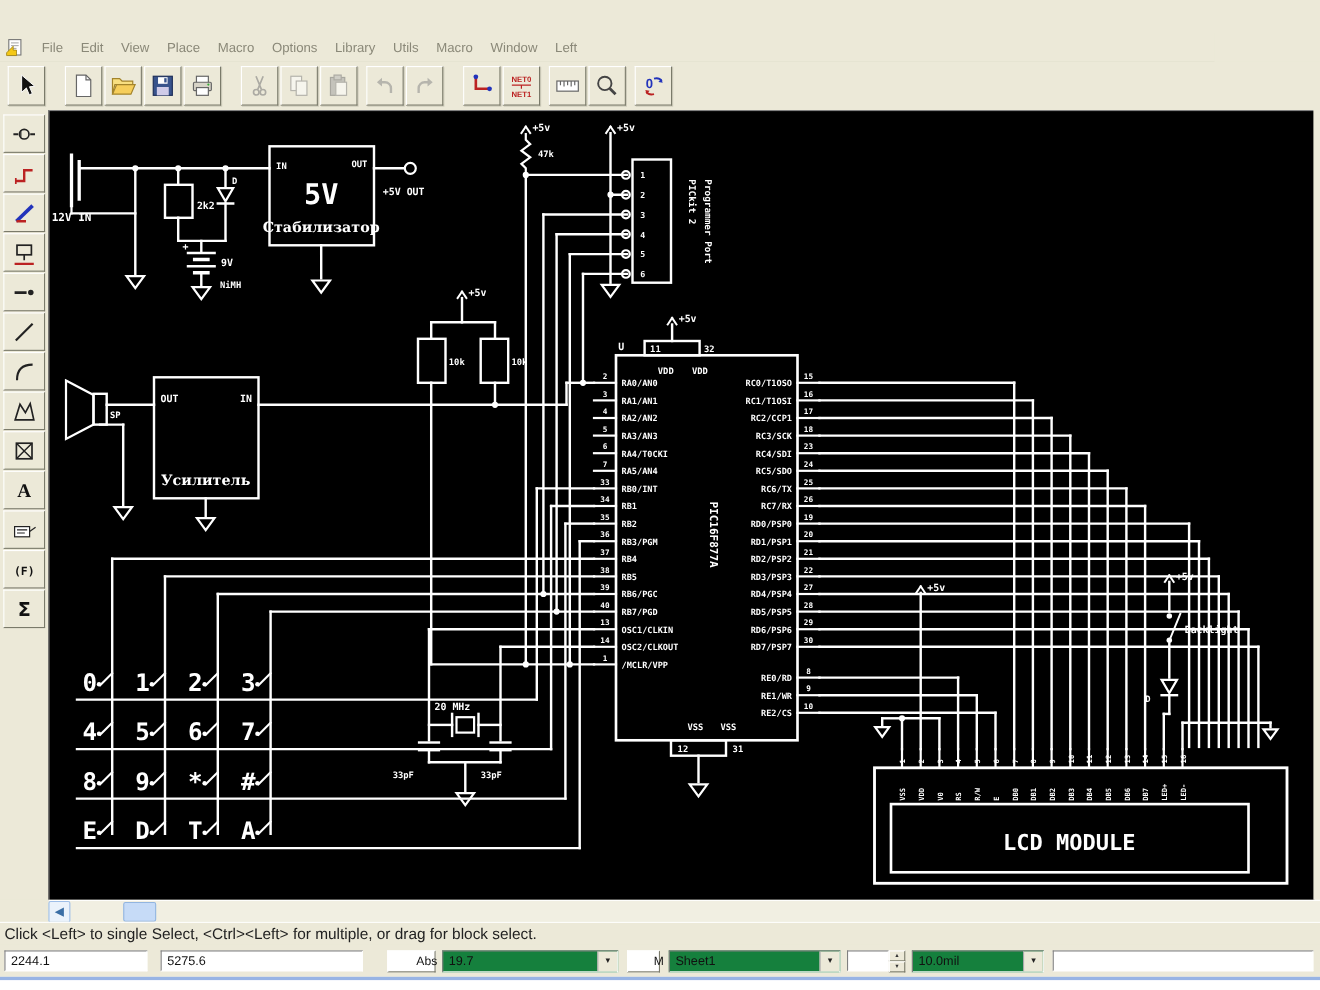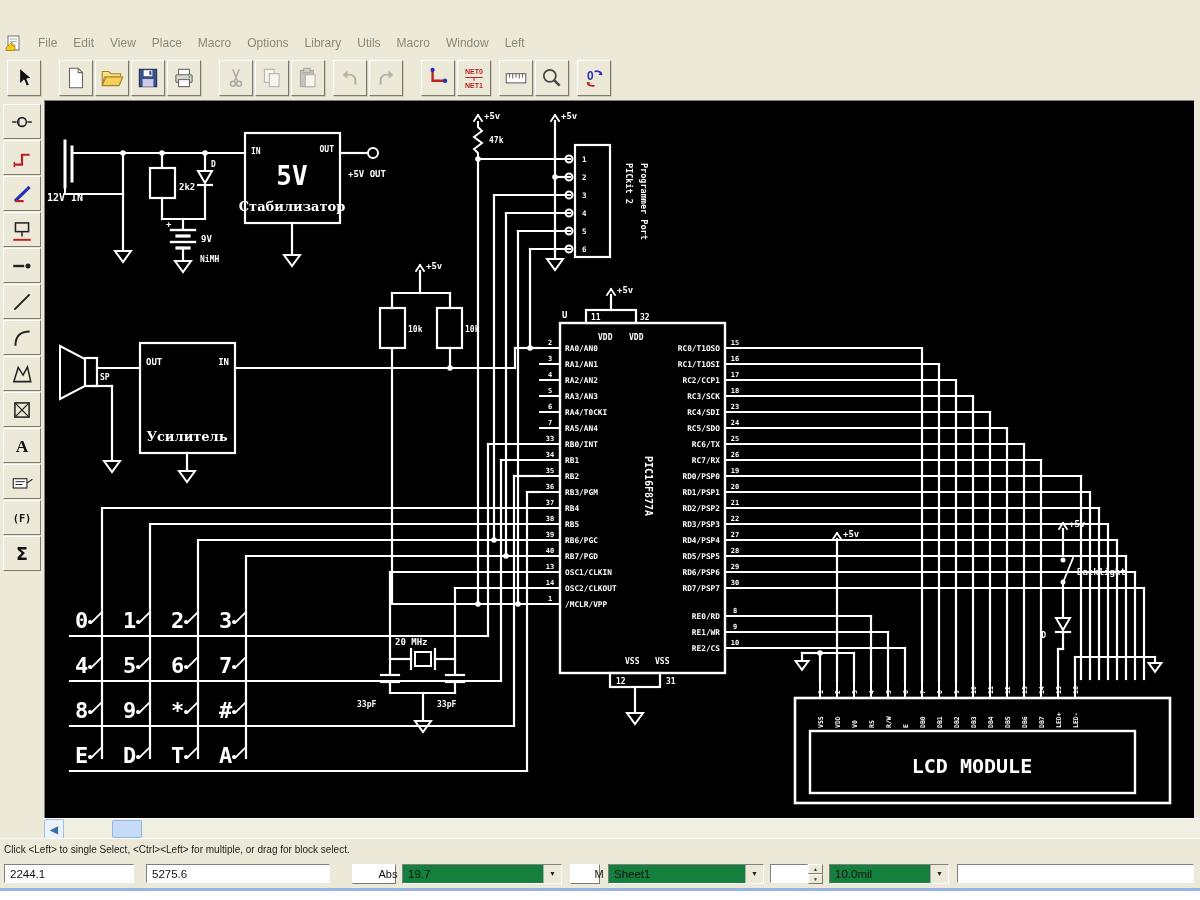--- a/index.html
+++ b/index.html
@@ -34,21 +34,21 @@
   .canvas-right-edge{position:absolute;left:1194px;top:100px;width:6px;height:718px;background:#ECE9D8;}
   
   .hscroll{position:absolute;left:44px;top:818px;width:1156px;height:20px;background:#F1EFE2;
     border-top:1px solid #fff;display:flex;align-items:center;}
   .scroll-btn{width:18px;height:18px;background:#EAF2FB;border:1px solid #9EBEE8;border-radius:2px;
     color:#3A6EA5;font-size:10px;display:flex;align-items:center;justify-content:center;font-weight:bold;}
   .scroll-thumb{width:28px;height:16px;background:#C6DBF7;border:1px solid #92B5E0;border-radius:2px;margin-left:48px;}
   .hscroll-corner{position:absolute;left:0;top:818px;width:44px;height:20px;background:#ECE9D8;}
   
   .statusbar{position:absolute;left:0;top:838px;width:1200px;height:21px;background:#ECE9D8;
-    border-top:1px solid #fff;font-size:10px;color:#222;display:flex;align-items:center;padding-left:4px;box-sizing:border-box;}
+    border-top:1px solid #fff;font-size:14px;color:#222;display:flex;align-items:center;padding-left:4px;box-sizing:border-box;}
   .coordbar{position:absolute;left:0;top:859px;width:1200px;height:29px;background:#ECE9D8;display:flex;align-items:center;}
   .field{background:#fff;border:1px solid;border-color:#808080 #fff #fff #808080;height:19px;
     font-size:11.5px;color:#111;display:flex;align-items:center;padding-left:5px;box-sizing:border-box;}
   .btn3d{background:#ffffff;border:1px solid;border-color:#fff #7a7a6a #7a7a6a #fff;height:20px;
     font-size:11px;color:#111;display:flex;align-items:center;justify-content:center;box-sizing:border-box;padding-left:28px;}
   .combo{display:flex;height:20px;border:1px solid;border-color:#808080 #fff #fff #808080;background:#15803d;box-sizing:border-box;}
   .combo .val{flex:1;font-size:11.5px;color:#111;display:flex;align-items:center;padding-left:5px;}
   .combo .drop{width:17px;background:#ECE9D8;border-left:1px solid #aaa;display:flex;align-items:center;justify-content:center;
     font-size:7px;color:#222;}
   .spinner{display:flex;flex-direction:column;width:15px;height:20px;}

